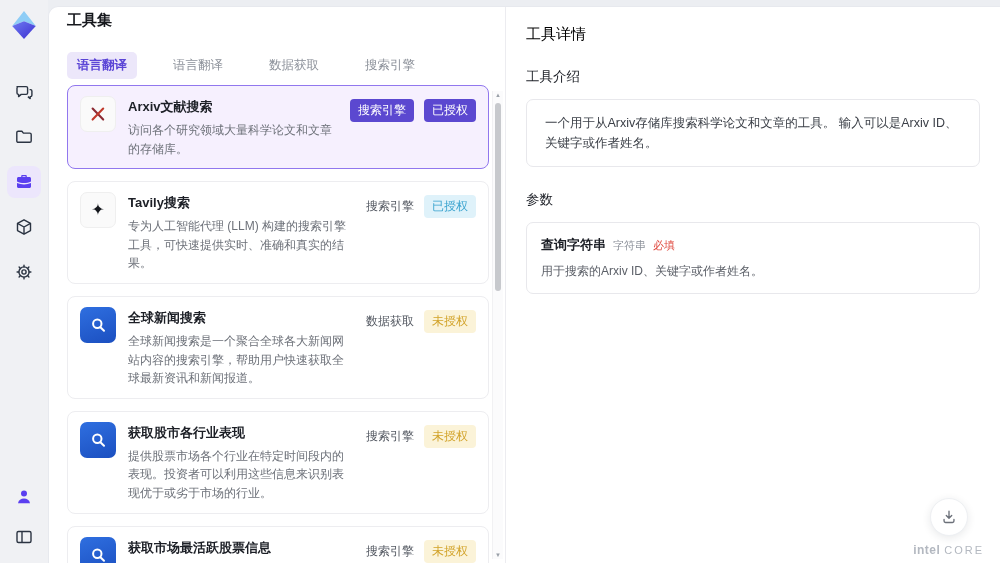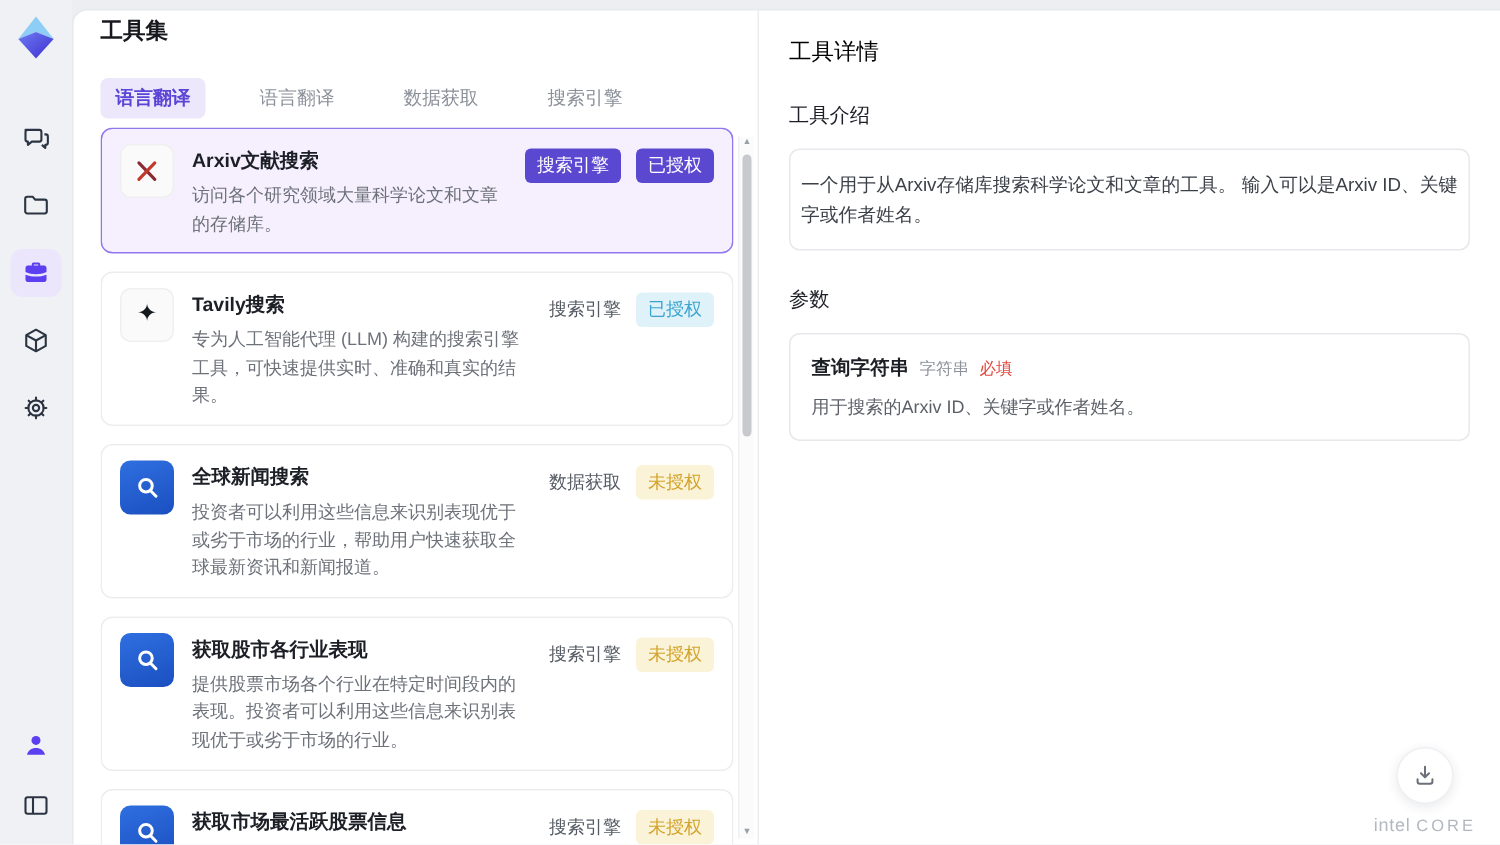--- a/index.html
+++ b/index.html
@@ -56,36 +56,36 @@
   .vscroll .up { top:1px; } .vscroll .down { bottom:1px; }
   .vscroll .thumb { position:absolute; left:2px; width:6px; top:12px; height:188px; background:#c7c9cd; border-radius:3px; }
 
   
   .pane-divider { width:1px; background:#ececf0; }
 
   
   .detail-pane { flex:1; padding:18px 20px; position:relative; }
   .detail-title { font-size:15px; font-weight:normal; color:#000000; margin-bottom:24px; }
   .section-heading { font-size:13.5px; font-weight:normal; color:#1c1f26; margin-bottom:13px; }
-  .intro-box { border:1px solid #e8e8ec; border-radius:7px; padding:13px 7px; font-size:12.5px;
+  .intro-box { border:1px solid #e8e8ec; border-radius:7px; padding:13px 18px; font-size:12.5px;
                color:#3c4048; line-height:1.6; margin-bottom:24px; background:#fff; }
   .param-box { border:1px solid #e8e8ec; border-radius:7px; padding:13px 14px; background:#fff; }
   .param-head { display:flex; align-items:baseline; gap:7px; margin-bottom:9px; }
   .param-name { font-size:13px; font-weight:bold; color:#1c1f26; }
   .param-type { font-size:11px; color:#8b9099; }
   .param-required { font-size:11px; color:#e0493f; }
   .param-desc { font-size:12px; color:#5b5f67; }
 
   
   .corner { position:absolute; right:16px; bottom:6px; display:flex; flex-direction:column; align-items:center; z-index:4; }
   .download-btn { width:38px; height:38px; border-radius:50%; background:#fff; border:1px solid #eef0f3;
                   box-shadow:0 2px 8px rgba(30,35,50,.10); display:flex; align-items:center; justify-content:center; cursor:pointer; }
   .download-btn svg { width:18px; height:18px; }
   .intel-brand { margin-top:7px; color:#b3b8c0; font-size:12px; letter-spacing:.5px; }
-  .intel-brand .i { font-weight:normal; text-transform:lowercase;margin-top:26px; }
+  .intel-brand .i { font-weight:bold; text-transform:lowercase;margin-top:26px; }
   .intel-brand .c { text-transform:uppercase; letter-spacing:2px; font-size:11px; }
 </style>
 </head>
 <body>
 
 <aside class="sidebar">
   <div class="logo">
     <svg viewBox="0 0 28 28">
       <defs>
           <linearGradient id="lg1" x1="0" y1="0" x2="1" y2="1">
@@ -191,21 +191,21 @@
 
       <div class="card">
         <div class="tool-icon blue">
           <svg viewBox="0 0 20 20" fill="none" stroke="#ffffff" stroke-width="2" stroke-linecap="round">
             <circle cx="9.3" cy="8.8" r="4.2"></circle>
               <path d="M12.4 12.2 16 15.8"></path>
           </svg>
         </div>
         <div class="tool-main">
           <div class="tool-name">全球新闻搜索</div>
-          <div class="tool-desc">投资者可以利用这些信息来识别表现优于或劣于市场的行业，帮助用户快速获取全球最新资讯和新闻报道。</div>
+          <div class="tool-desc">全球新闻搜索是一个聚合全球各大新闻网站内容的搜索引擎，帮助用户快速获取全球最新资讯和新闻报道。</div>
         </div>
         <div class="tool-badges">
           <span class="cat-plain">数据获取</span>
           <span class="badge auth-yellow">未授权</span>
         </div>
       </div>
 
       <div class="card">
         <div class="tool-icon blue">
           <svg viewBox="0 0 20 20" fill="none" stroke="#ffffff" stroke-width="2" stroke-linecap="round">

